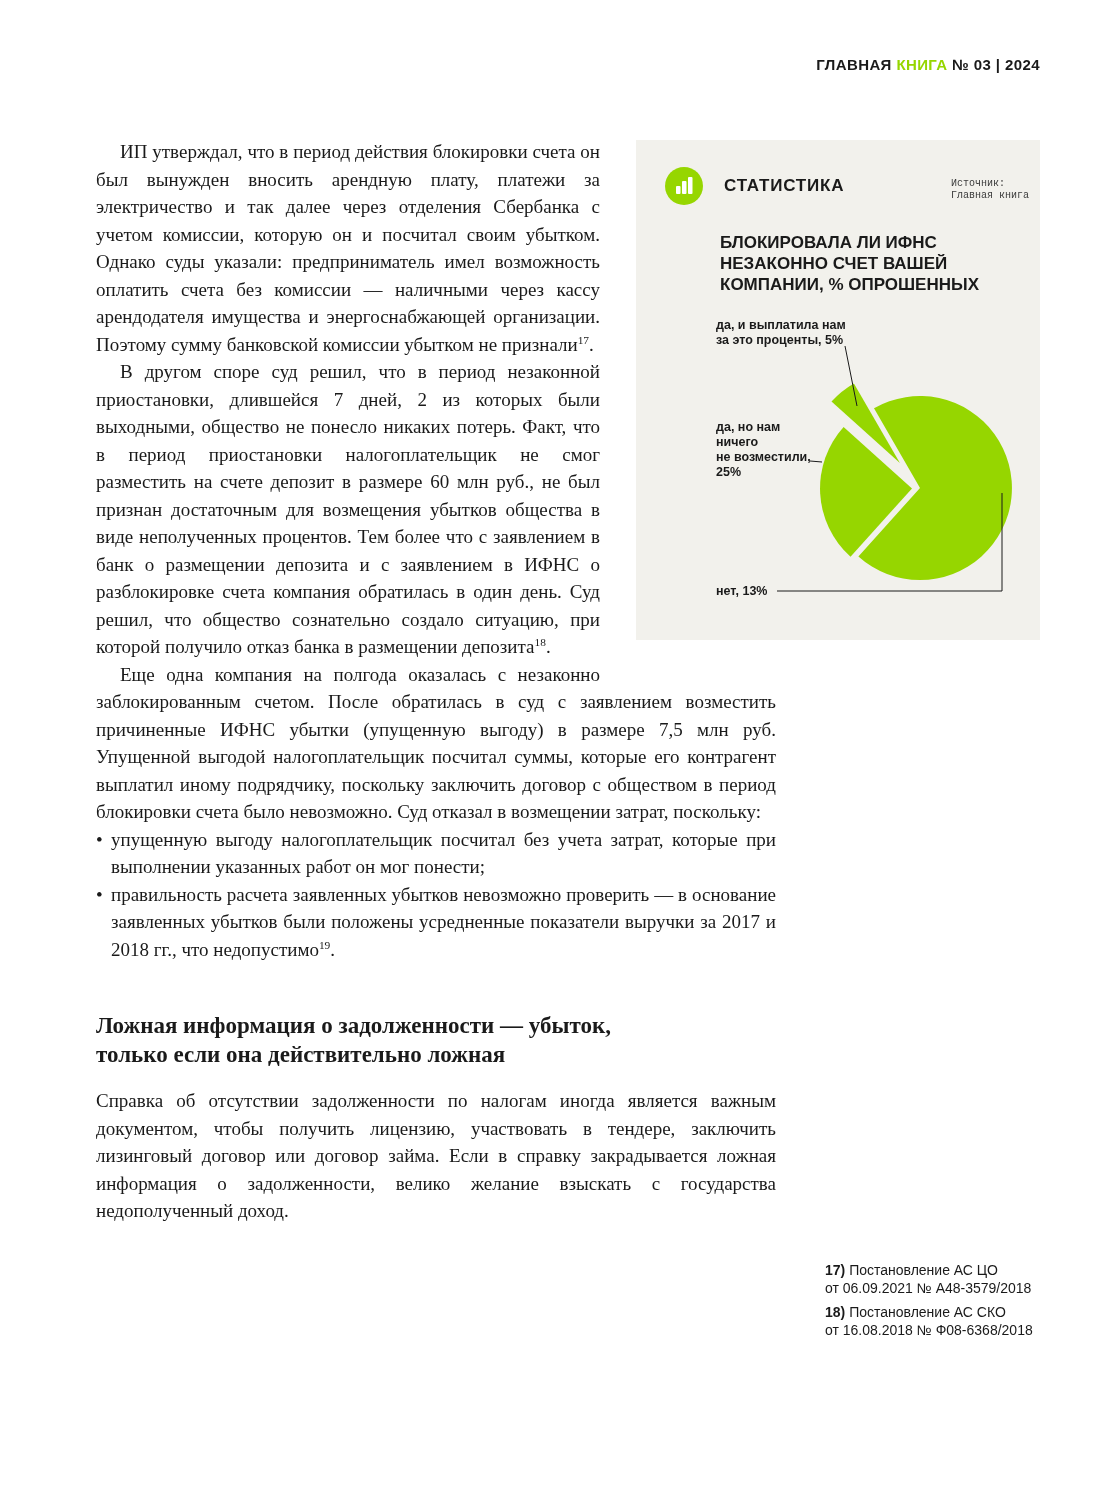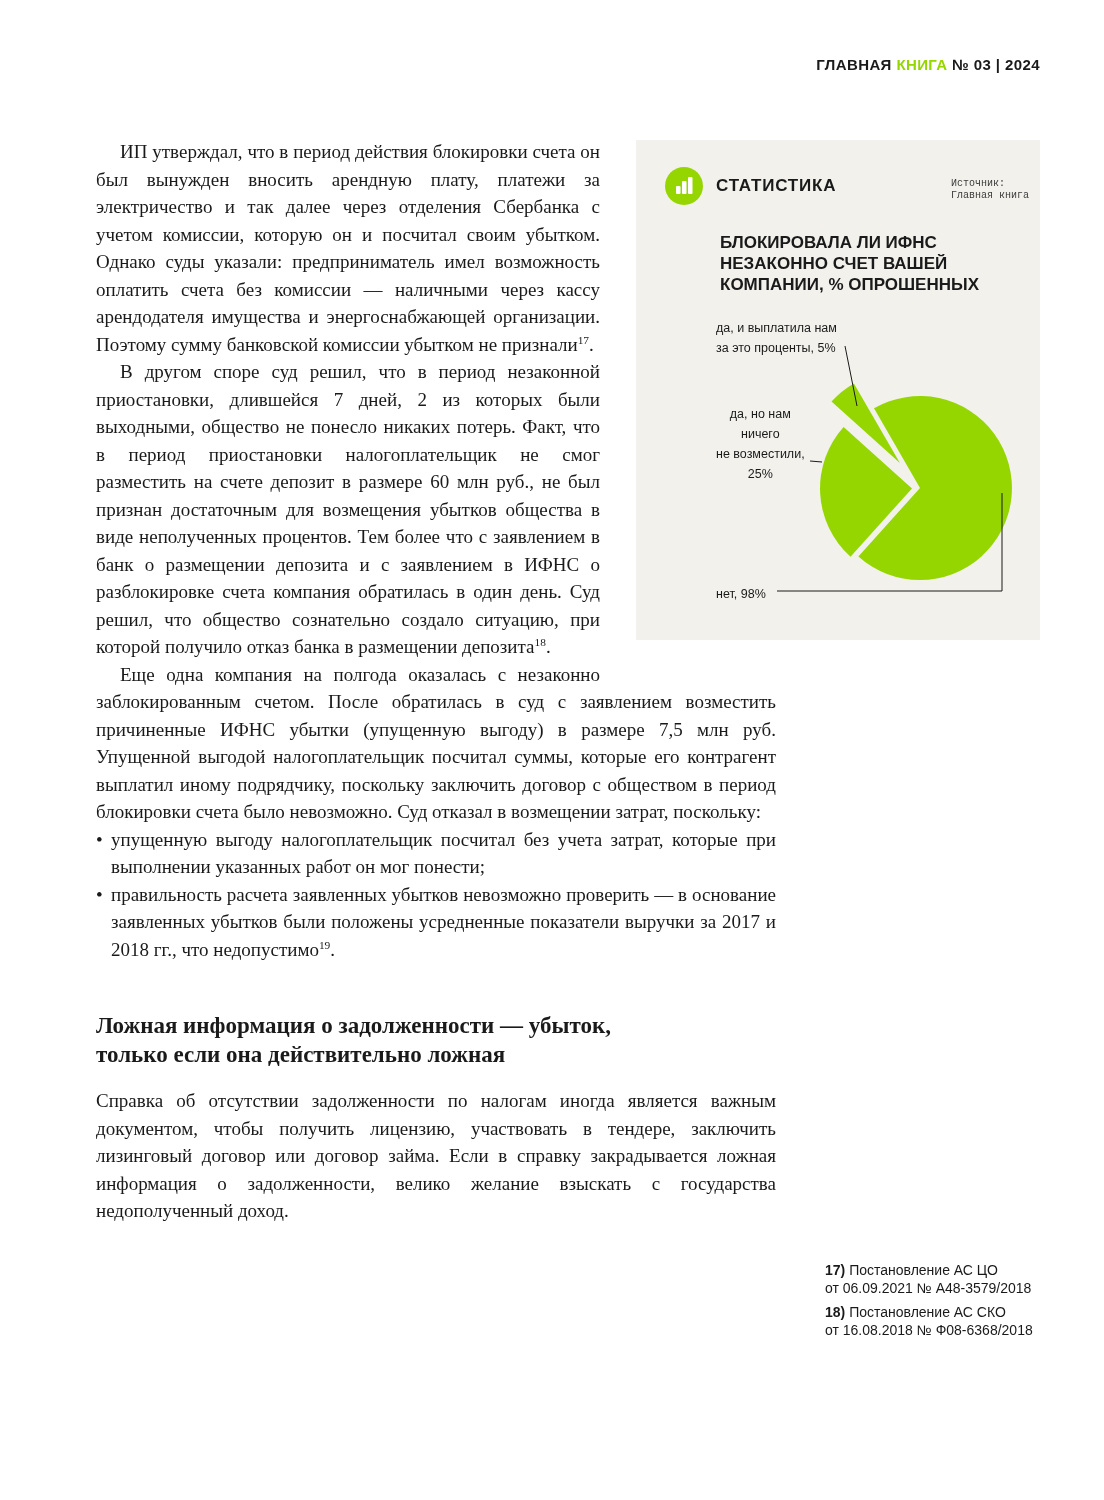--- a/index.html
+++ b/index.html
@@ -21,28 +21,28 @@
 
   
   .stats-box {
     float:right; width:404px; height:500px;
     margin:2px -264px 30px 36px;
     background:var(--box-bg, #f2f1ec);
     position:relative;
     font-family:"Liberation Sans", sans-serif;
   }
   .stat-icon { position:absolute; left:28px; top:26px; }
-  .stat-label { position:absolute; left:80px; top:36px; font-size:17px; font-weight:bold; letter-spacing:0.8px; }
+  .stat-label { position:absolute; left:88px; top:36px; font-size:17px; font-weight:bold; letter-spacing:0.8px; }
   .stat-source { position:absolute; left:315px; top:38px; font-size:10px; line-height:12px; color:#3a3a3a; white-space:pre-line;font-family:Liberation Mono, monospace; }
   .stat-title { position:absolute; left:84px; top:92px; width:280px; font-size:17px; font-weight:bold; line-height:21px; white-space:pre-line; }
   .pie-svg { position:absolute; left:0; top:0; }
   .leader { fill:none; stroke:#1a1a1a; stroke-width:1; }
-  .pie-label { position:absolute; font-size:12.5px; font-weight:normal; line-height:20px; white-space:pre-line; }
+  .pie-label { position:absolute; font-size:12.5px; font-weight:bold; line-height:15px; white-space:pre-line; }
   #pl1 { left:80px; top:178px; }
-  #pl2 { left:80px; top:264px;text-align:center; }
+  #pl2 { left:80px; top:280px; }
   #pl3 { left:80px; top:444px; }
 
   .bullets { list-style:none; }
   .bullets li { position:relative; padding-left:15px; font-size:19px; line-height:27.5px; text-align:justify; }
   .bullet-marker { position:absolute; left:0; top:0; }
 
   .section-heading {
     font-size:23px; font-weight:bold; line-height:29px;
     margin:48px 0 18px; white-space:pre-line;
   }
@@ -91,21 +91,21 @@
         <polyline class="leader" points="174,321 186,322"></polyline>
         <polyline class="leader" points="141,451 366,451 366,353"></polyline>
       </svg>
 
       <div class="pie-label" id="pl1">да, и выплатила нам
 за это проценты, 5%</div>
       <div class="pie-label" id="pl2">да, но нам
 ничего
 не возместили,
 25%</div>
-      <div class="pie-label" id="pl3">нет, 98%</div>
+      <div class="pie-label" id="pl3">нет, 13%</div>
     </aside>
 
     <div id="paras-top">
         <p class="body-para indent">ИП утверждал, что в период действия блокировки счета он был вынужден вносить арендную плату, платежи за электричество и так далее через отделения Сбербанка с учетом комиссии, которую он и посчитал своим убытком. Однако суды указали: предприниматель имел возможность оплатить счета без комиссии — наличными через кассу арендодателя имущества и энергоснабжающей организации. Поэтому сумму банковской комиссии убытком не признали<sup>17</sup>.</p>
         <p class="body-para indent">В другом споре суд решил, что в период незаконной приостановки, длившейся 7 дней, 2 из которых были выходными, общество не понесло никаких потерь. Факт, что в период приостановки налогоплательщик не смог разместить на счете депозит в размере 60 млн руб., не был признан достаточным для возмещения убытков общества в виде неполученных процентов. Тем более что с заявлением в банк о размещении депозита и с заявлением в ИФНС о разблокировке счета компания обратилась в один день. Суд решил, что общество сознательно создало ситуацию, при которой получило отказ банка в размещении депозита<sup>18</sup>.</p>
         <p class="body-para indent">Еще одна компания на полгода оказалась с незаконно заблокированным счетом. После обратилась в суд с заявлением возместить причиненные ИФНС убытки (упущенную выгоду) в размере 7,5 млн руб. Упущенной выгодой налогоплательщик посчитал суммы, которые его контрагент выплатил иному подрядчику, поскольку заключить договор с обществом в период блокировки счета было невозможно. Суд отказал в возмещении затрат, поскольку:</p>
       </div>
     <ul class="bullets" id="bullet-list">
         <li><span class="bullet-marker">•</span>упущенную выгоду налогоплательщик посчитал без учета затрат, которые при выполнении указанных работ он мог понести;</li>
         <li><span class="bullet-marker">•</span>правильность расчета заявленных убытков невозможно проверить — в основание заявленных убытков были положены усредненные показатели выручки за 2017 и 2018 гг., что недопустимо<sup>19</sup>.</li>

